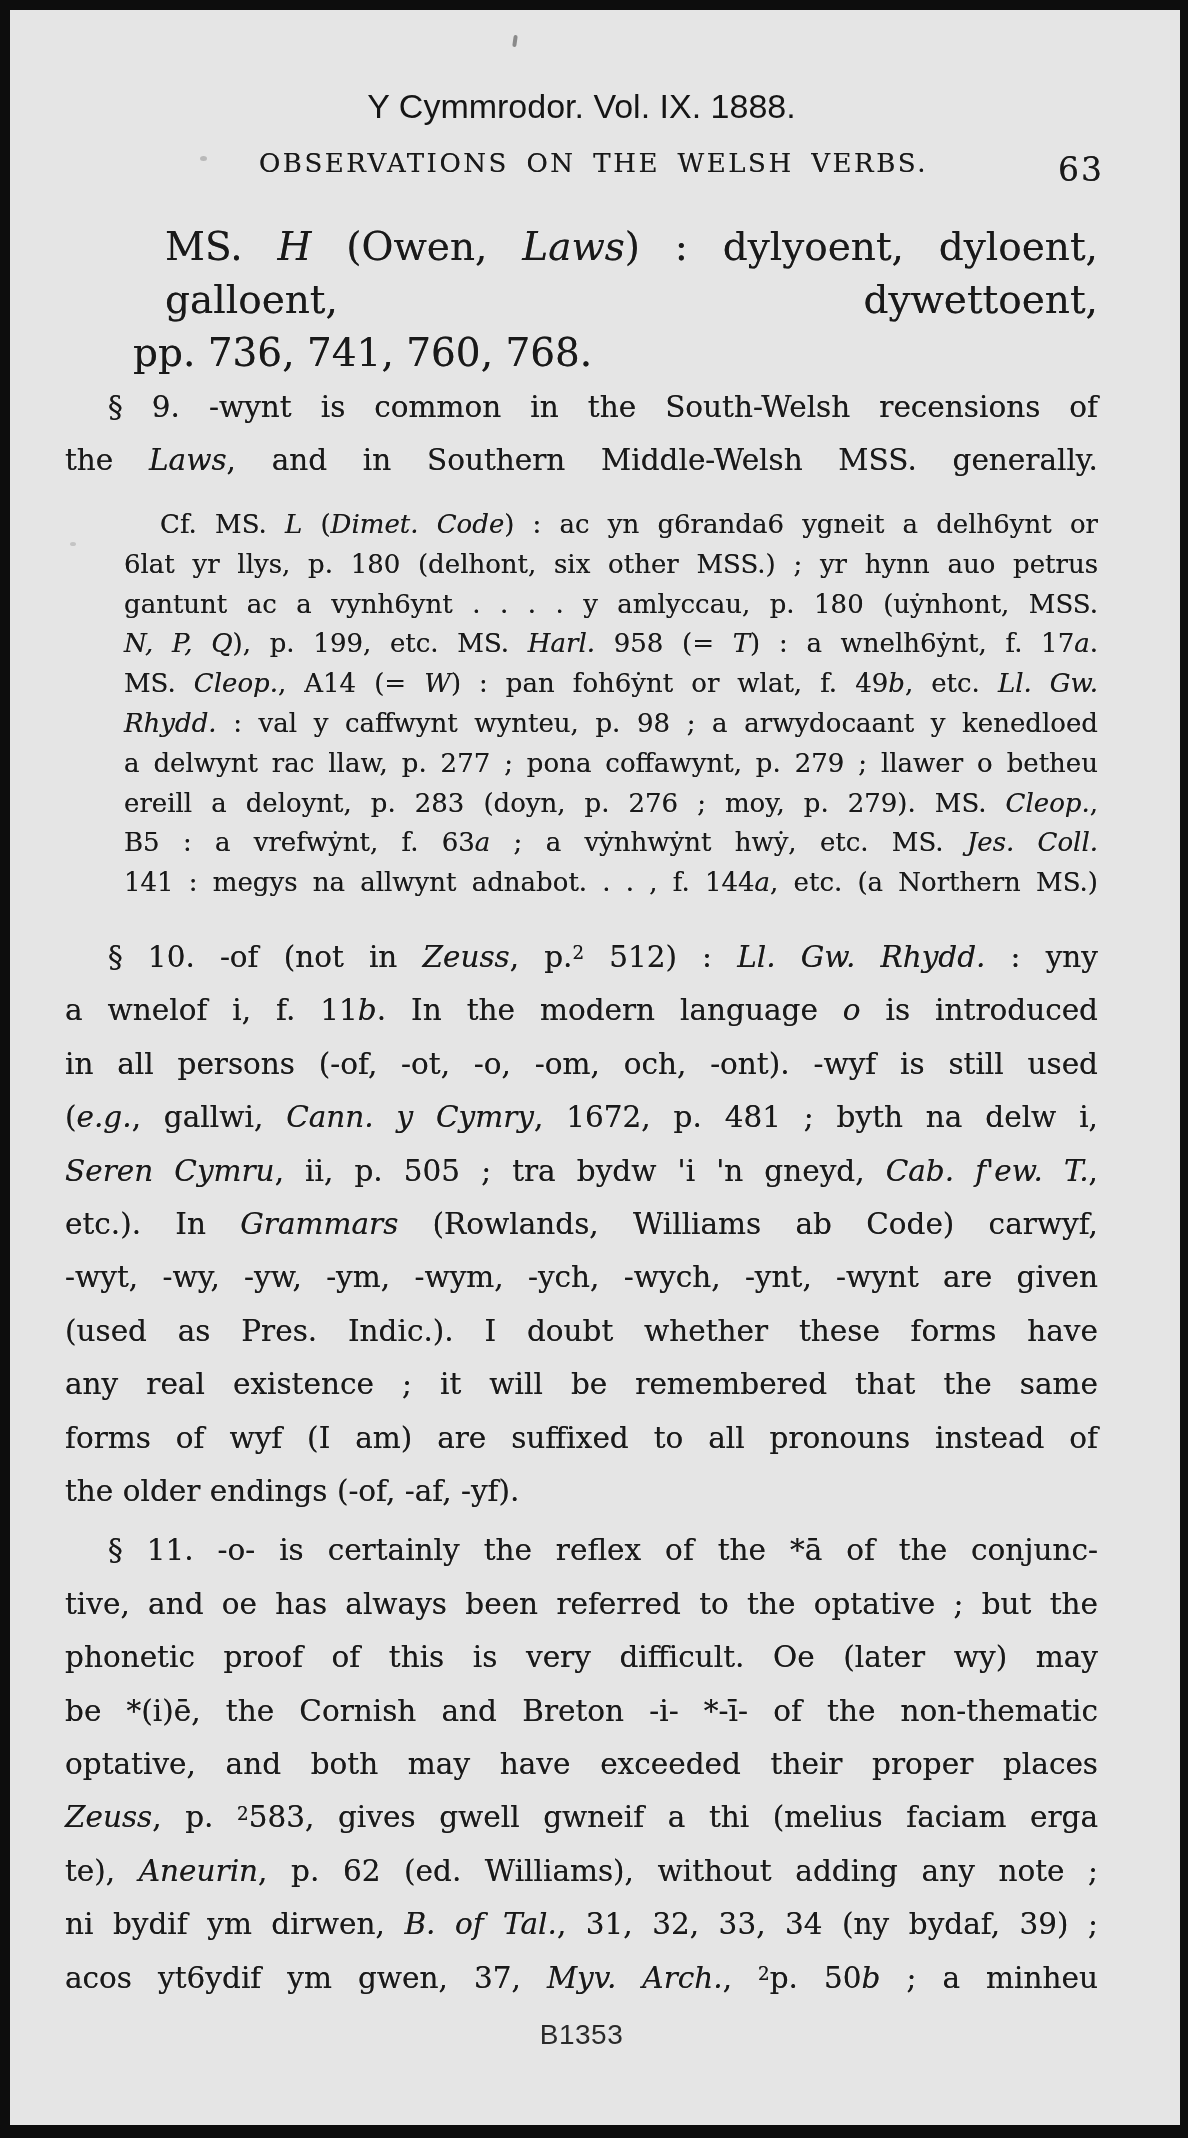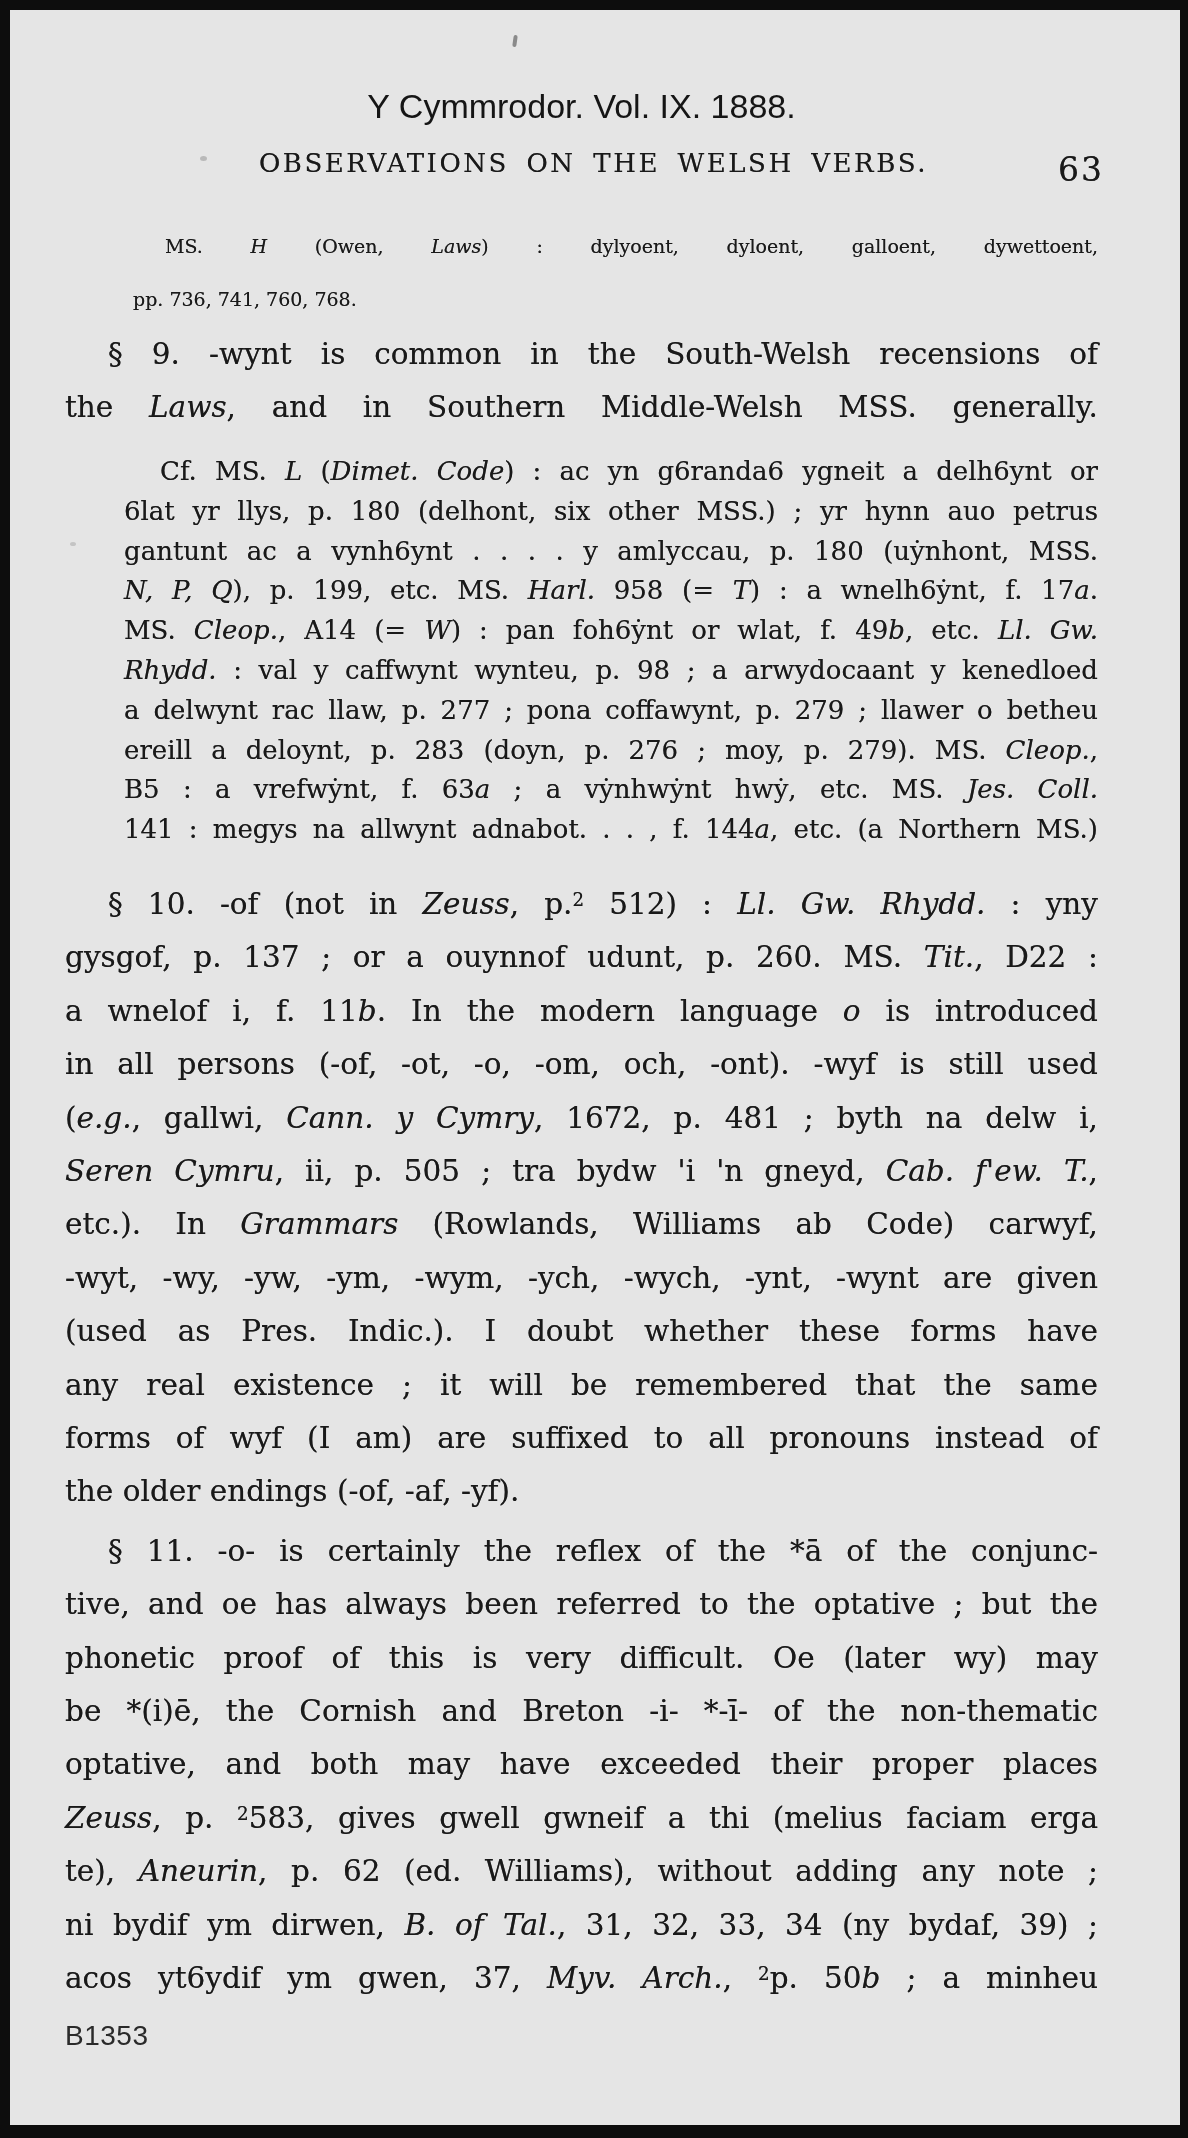--- a/index.html
+++ b/index.html
@@ -31,37 +31,37 @@
     font-size:26px; letter-spacing:2.5px; word-spacing:7px;
     transform:translateX(12px);
   }
   .pagenum {
     position:absolute; right:-6px; top:2px;
     font-size:33px; letter-spacing:2px;
   }
   .para { text-align:justify; }
   .line { text-align:justify; }
   .line.just { text-align-last:justify; }
-  .para-ms-h-citation { margin:30px 0 0 68px; font-size:19px;  line-height:53px; }
+  .para-ms-h-citation { margin:30px 0 0 68px; font-size:39px;  line-height:53px; }
   .para-ms-h-citation .line:first-child { padding-left:32px; }
   .para-section-9     { margin-top:2px;  font-size:29.5px; line-height:53px; }
   .para-section-9 .line:first-child { padding-left:43px; }
   .para-ms-l-citation { margin:18px 0 0 59px; font-size:26px; line-height:39.8px; }
   .para-ms-l-citation .line:first-child { padding-left:36px; }
   .para-section-10    { margin-top:28px; font-size:29.5px; line-height:53.4px; }
   .para-section-10 .line:first-child { padding-left:43px; }
   .para-section-11    { margin-top:6px;  font-size:29.5px; line-height:53.4px; }
   .para-section-11 .line:first-child { padding-left:43px; }
   .line em { font-style:italic; }
   .line sup {
     font-size:0.62em; line-height:0;
     vertical-align:baseline; position:relative; top:-0.42em;
   }
   .footer {
-    margin-top:14px; text-align:left;
+    margin-top:14px; text-align:center;
     font-family:"Liberation Sans", sans-serif;
     font-size:28px; letter-spacing:0.5px; color:#2a2a2a;
     text-shadow:none;
   }
   .artifact { position:absolute; }
   .a1 { left:503px; top:25px;  width:4px;  height:12px; background:#8a8a8a; border-radius:2px; transform:rotate(8deg); }
   .a2 { left:190px; top:146px; width:7px;  height:5px;  background:#b9b9b9; border-radius:50%; }
   .a3 { left:60px;  top:532px; width:6px;  height:4px;  background:#c4c4c4; border-radius:50%; }
 </style>
 </head>
@@ -97,21 +97,20 @@
             <div class="line just"><em>N, P, Q</em><span>), p. 199, etc. MS. </span><em>Harl.</em><span> 958 (= </span><em>T</em><span>) : a wnelh6ẏnt, f. 17</span><em>a</em><span>.</span></div>
             <div class="line just"><span>MS. </span><em>Cleop.</em><span>, A14 (= </span><em>W</em><span>) : pan foh6ẏnt or wlat, f. 49</span><em>b</em><span>, etc. </span><em>Ll. Gw.</em></div>
             <div class="line just"><em>Rhydd.</em><span> : val y caffwynt wynteu, p. 98 ; a arwydocaant y kenedloed</span></div>
             <div class="line just"><span>a delwynt rac llaw, p. 277 ; pona coffawynt, p. 279 ; llawer o betheu</span></div>
             <div class="line just"><span>ereill a deloynt, p. 283 (doyn, p. 276 ; moy, p. 279). MS. </span><em>Cleop.</em><span>,</span></div>
             <div class="line just"><span>B5 : a vrefwẏnt, f. 63</span><em>a</em><span> ; a vẏnhwẏnt hwẏ, etc. MS. </span><em>Jes. Coll.</em></div>
             <div class="line just"><span>141 : megys na allwynt adnabot. . . , f. 144</span><em>a</em><span>, etc. (a Northern MS.)</span></div>
           </div>
           <div class="para para-section-10">
             <div class="line just"><span>§ 10. -of (not in </span><em>Zeuss</em><span>, p.</span><sup>2</sup><span> 512) : </span><em>Ll. Gw. Rhydd.</em><span> : yny</span></div>
-            <div class="line just"><span>gysgof, p. 137 ; or a ouynnof udunt, p. 260. MS. </span><em>Tit.</em><span>, D22 :</span></div>
             <div class="line just"><span>a wnelof i, f. 11</span><em>b</em><span>. In the modern language </span><em>o</em><span> is introduced</span></div>
             <div class="line just"><span>in all persons (-of, -ot, -o, -om, och, -ont). -wyf is still used</span></div>
             <div class="line just"><span>(</span><em>e.g.</em><span>, gallwi, </span><em>Cann. y Cymry</em><span>, 1672, p. 481 ; byth na delw i,</span></div>
             <div class="line just"><em>Seren Cymru</em><span>, ii, p. 505 ; tra bydw 'i 'n gneyd, </span><em>Cab. f'ew. T.</em><span>,</span></div>
             <div class="line just"><span>etc.). In </span><em>Grammars</em><span> (Rowlands, Williams ab Code) carwyf,</span></div>
             <div class="line just"><span>-wyt, -wy, -yw, -ym, -wym, -ych, -wych, -ynt, -wynt are given</span></div>
             <div class="line just"><span>(used as Pres. Indic.). I doubt whether these forms have</span></div>
             <div class="line just"><span>any real existence ; it will be remembered that the same</span></div>
             <div class="line just"><span>forms of wyf (I am) are suffixed to all pronouns instead of</span></div>
             <div class="line"><span>the older endings (-of, -af, -yf).</span></div>

